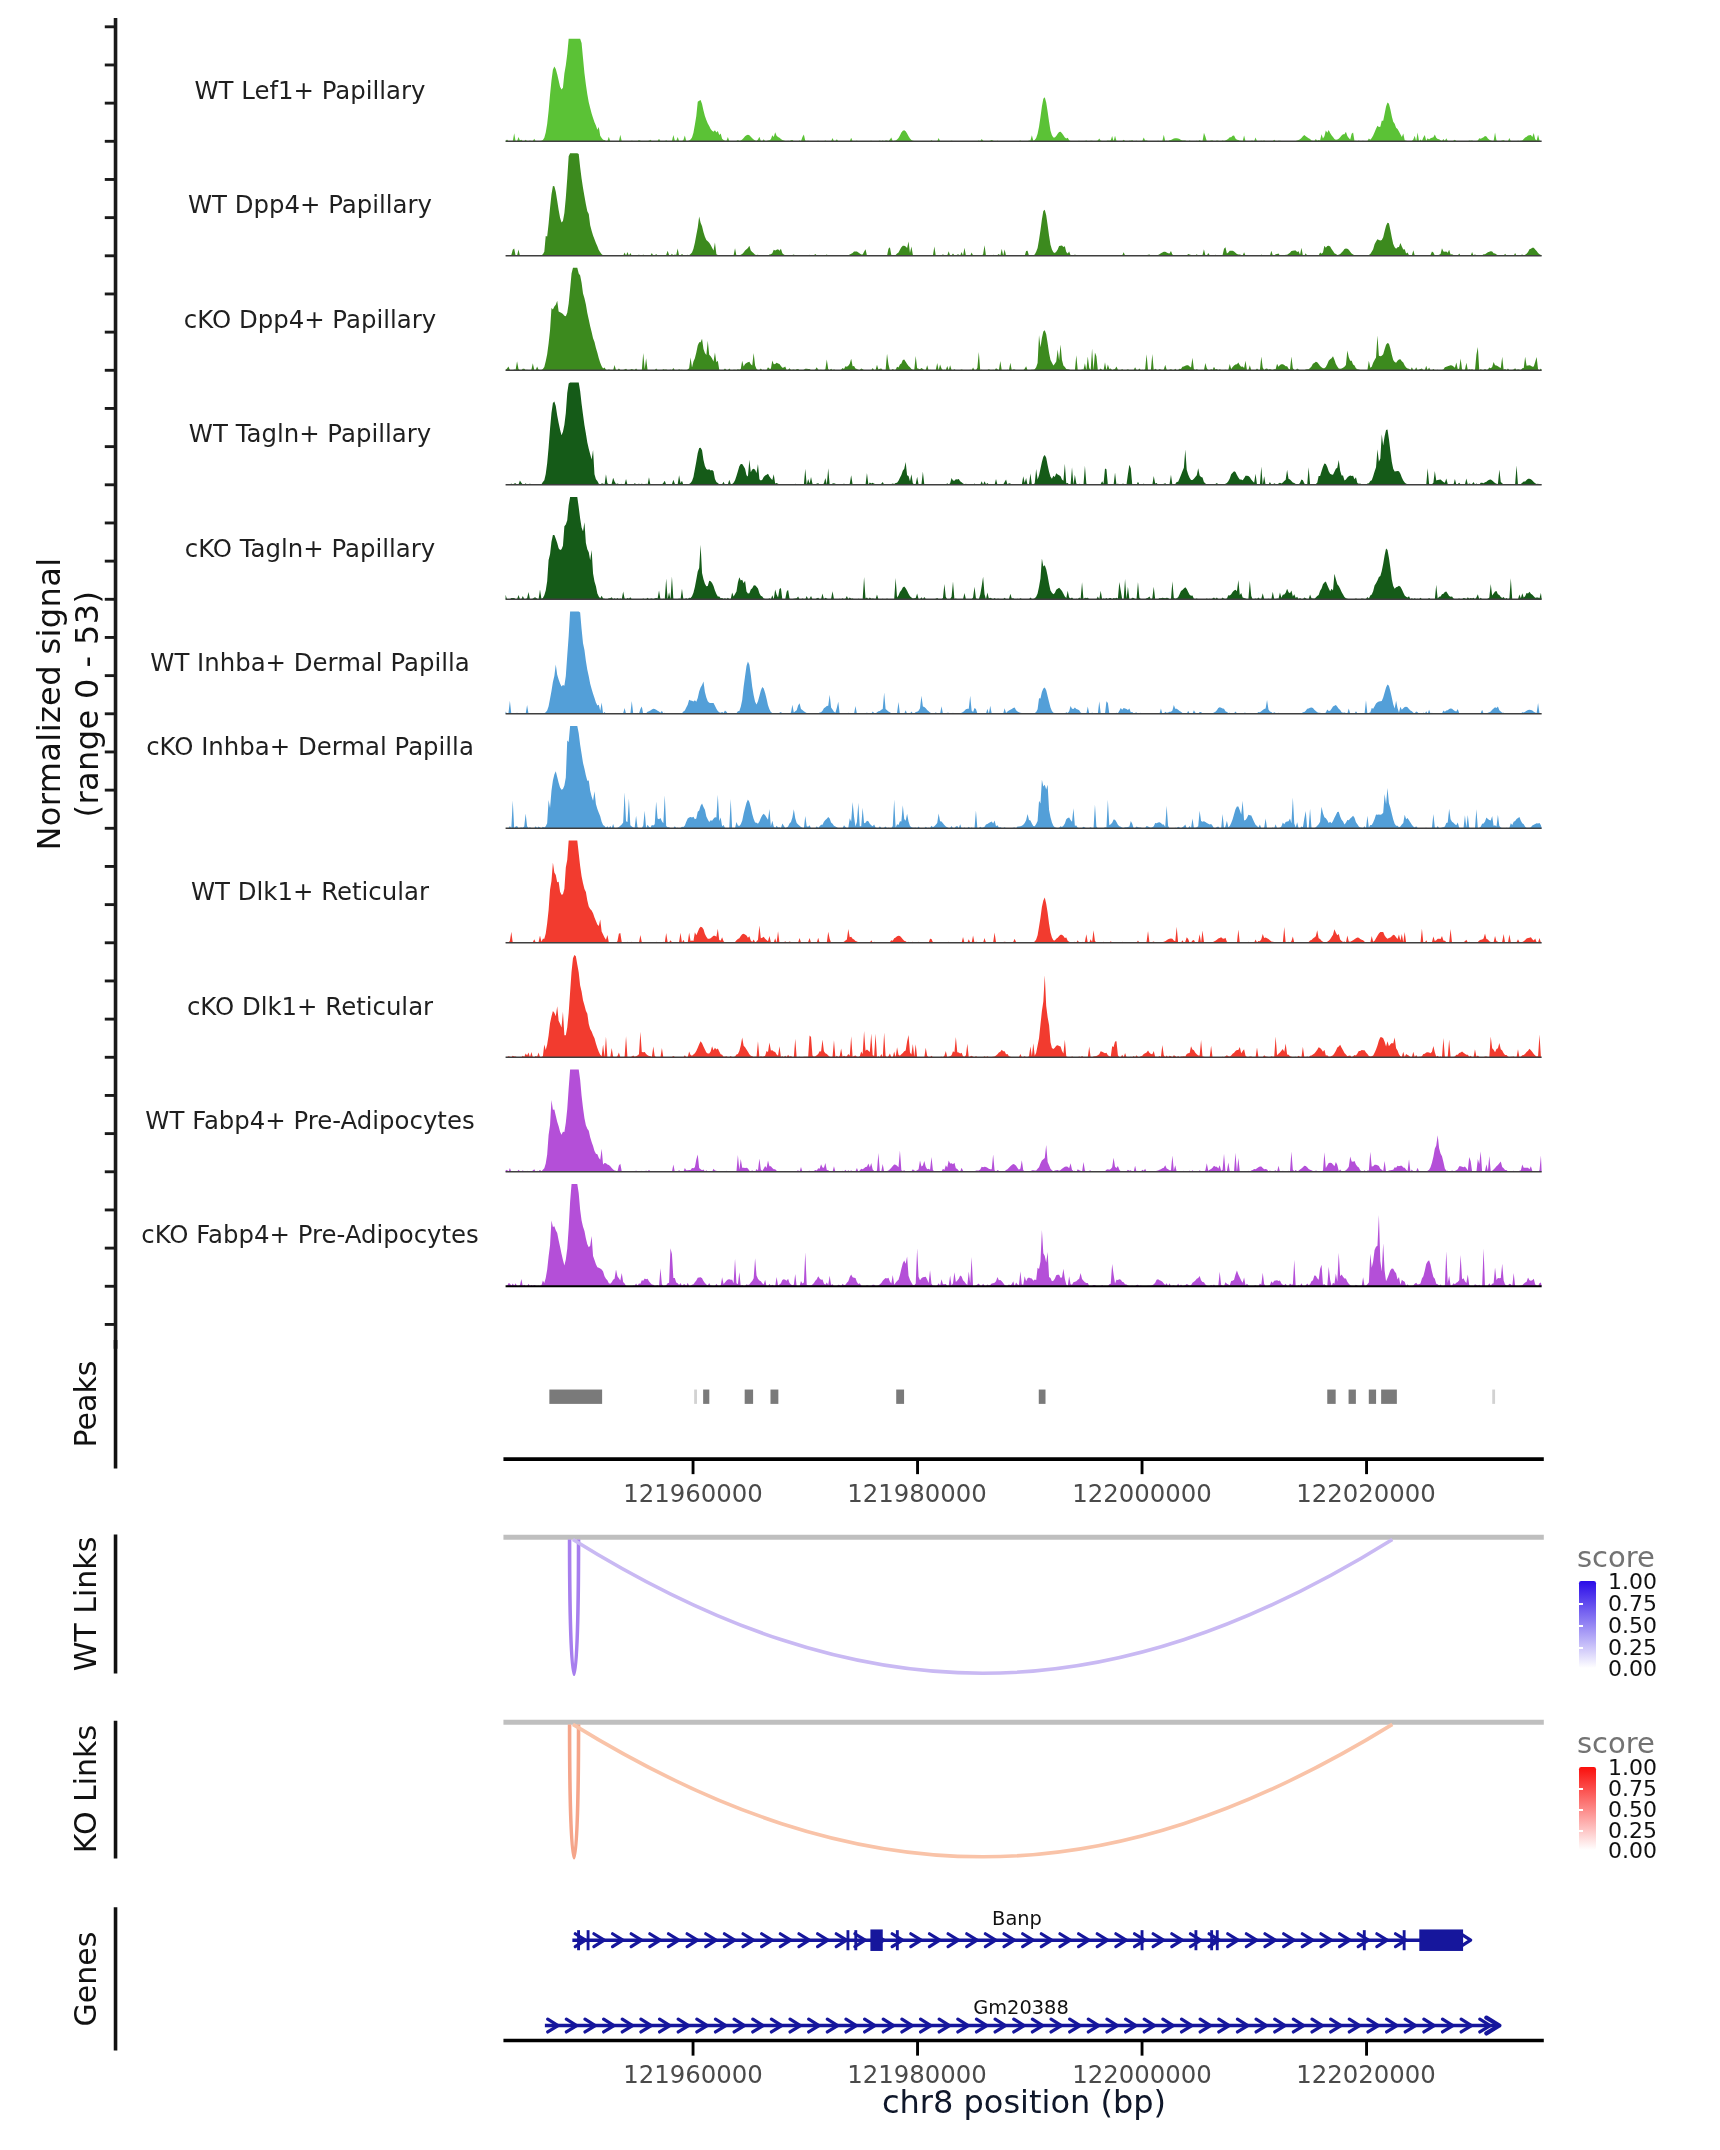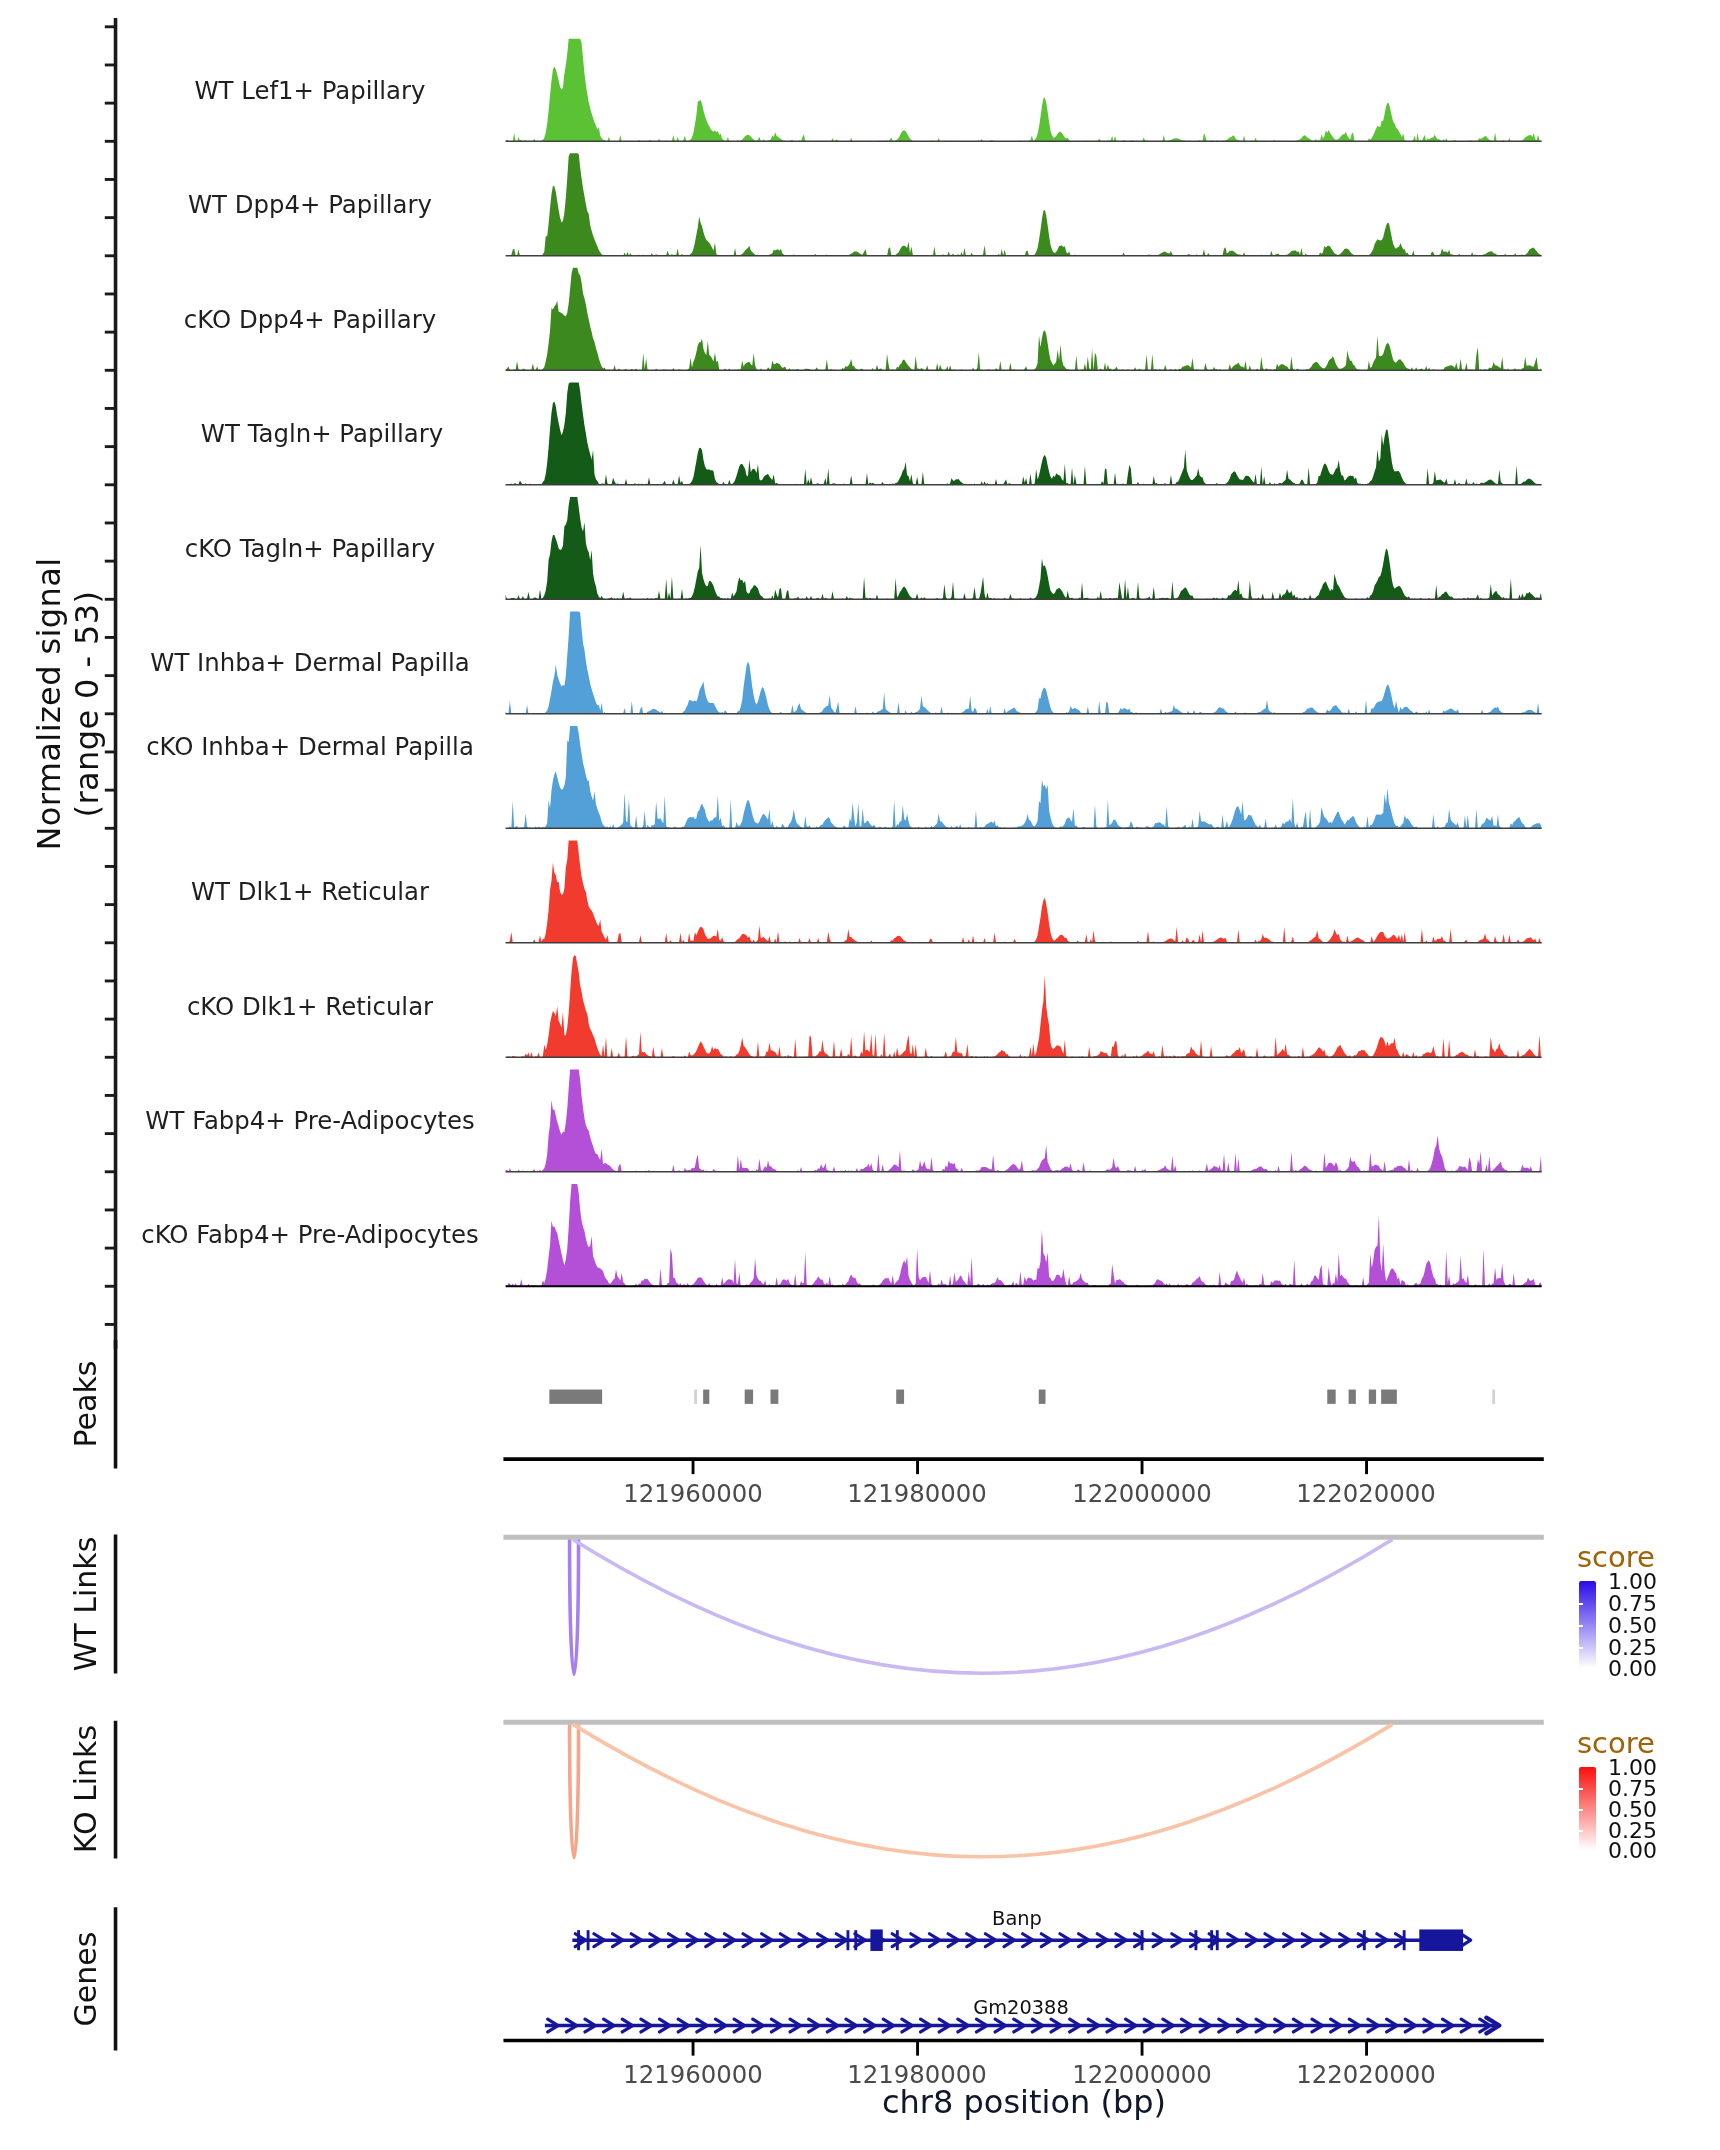--- a/index.html
+++ b/index.html
@@ -25,21 +25,21 @@
   }
   .axis-title{
     position:absolute;transform:translate(-50%,0);
     font-size:32px;color:#0f172a;white-space:nowrap;
   }
   .gene-label{
     position:absolute;transform:translate(-50%,-50%);
     font-size:19.4px;color:#111;white-space:nowrap;
   }
   .legend-title{
-    position:absolute;font-size:29px;color:#a16207;white-space:nowrap;text-align:right;
+    position:absolute;font-size:29px;color:#737373;white-space:nowrap;text-align:right;
   }
   .legend-bar{
     position:absolute;width:17px;border-radius:2.2px;
   }
   .legend-tick{
     position:absolute;transform:translate(0,-50%);
     font-size:22px;color:#111;white-space:nowrap;
   }
   .legend-notch{
     position:absolute;width:4.3px;height:2.2px;background:#ffffff;
@@ -261,21 +261,21 @@
 
 <div class="rot-label side-label" style="left:85px;top:1404px;">Peaks</div>
 <div class="rot-label side-label" style="left:85px;top:1604px;">WT Links</div>
 <div class="rot-label side-label" style="left:85px;top:1789px;">KO Links</div>
 <div class="rot-label side-label" style="left:85px;top:1979px;">Genes</div>
 
 <div id="track-labels">
     <div class="track-label" style="left: 310px; top: 90px;">WT Lef1+ Papillary</div>
     <div class="track-label" style="left: 310px; top: 204px;">WT Dpp4+ Papillary</div>
     <div class="track-label" style="left: 310px; top: 319px;">cKO Dpp4+ Papillary</div>
-    <div class="track-label" style="left: 322px; top: 433px;">WT Tagln+ Papillary</div>
+    <div class="track-label" style="left: 310px; top: 433px;">WT Tagln+ Papillary</div>
     <div class="track-label" style="left: 310px; top: 548px;">cKO Tagln+ Papillary</div>
     <div class="track-label" style="left: 310px; top: 662px;">WT Inhba+ Dermal Papilla</div>
     <div class="track-label" style="left: 310px; top: 746px;">cKO Inhba+ Dermal Papilla</div>
     <div class="track-label" style="left: 310px; top: 891px;">WT Dlk1+ Reticular</div>
     <div class="track-label" style="left: 310px; top: 1006px;">cKO Dlk1+ Reticular</div>
     <div class="track-label" style="left: 310px; top: 1120px;">WT Fabp4+ Pre-Adipocytes</div>
     <div class="track-label" style="left: 310px; top: 1234px;">cKO Fabp4+ Pre-Adipocytes</div>
   </div>
 
 <div id="xticks-top">

